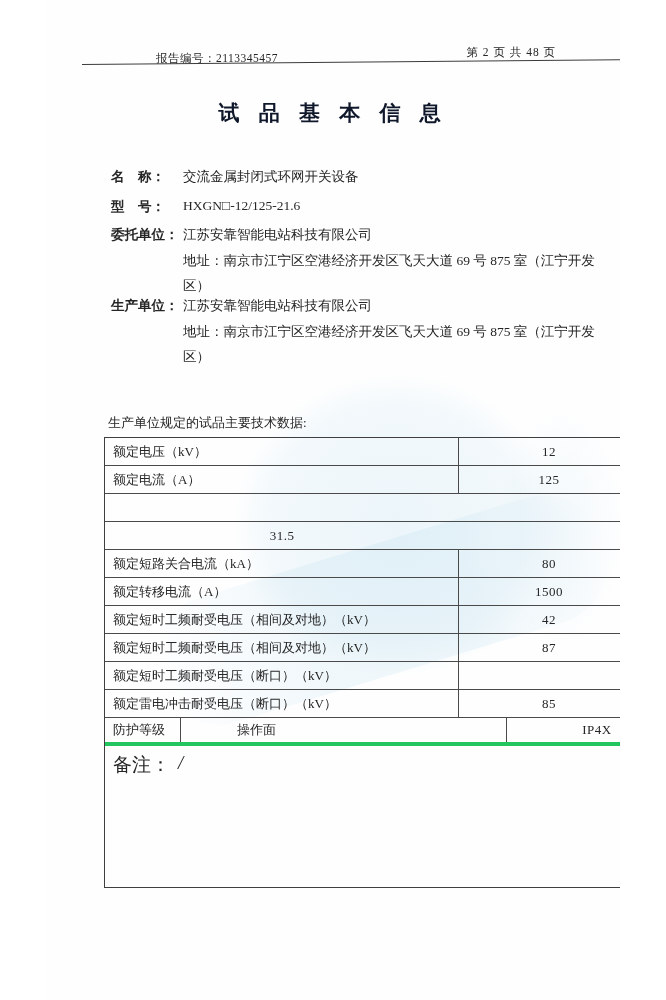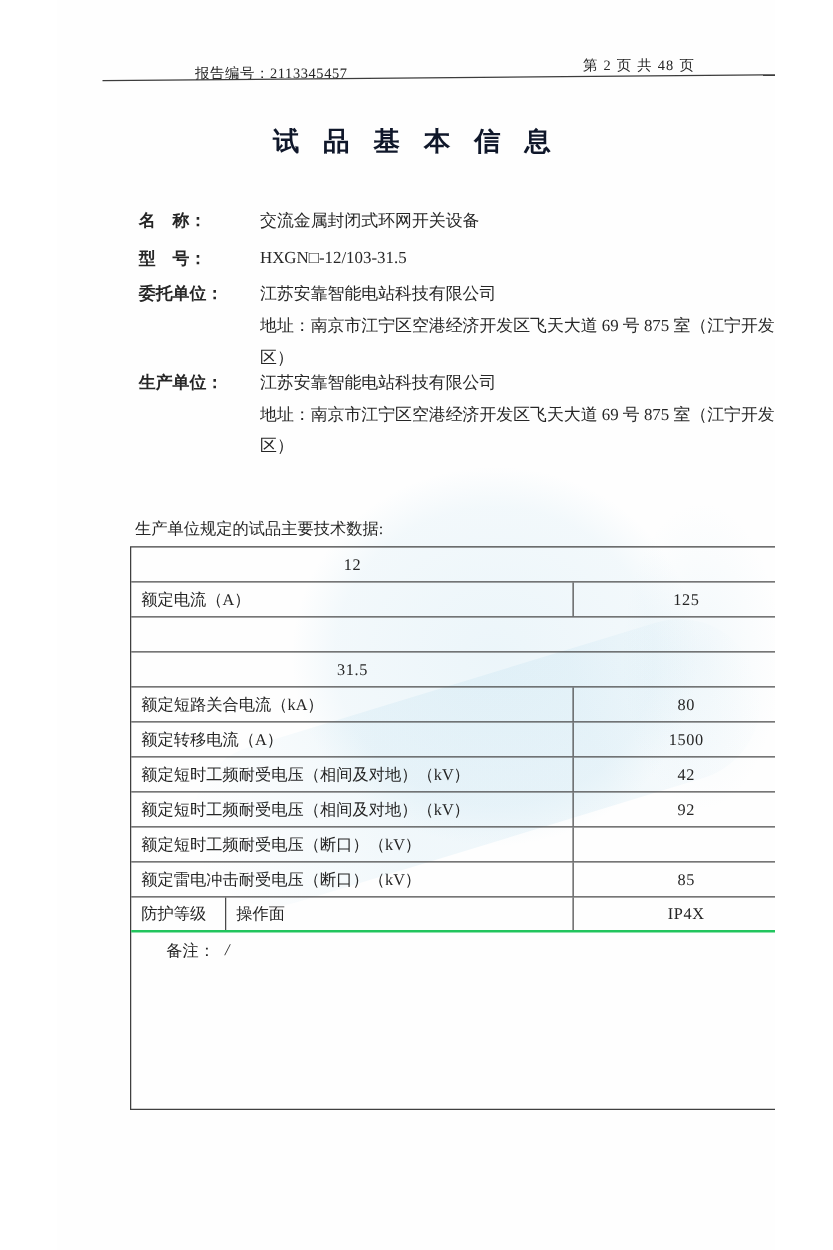--- a/index.html
+++ b/index.html
@@ -25,37 +25,37 @@
   .hdr-page   { position:absolute; right:64px; top:45px; font-size:11.5px; letter-spacing:1px; }
   .hdr-rule   { position:absolute; left:36px; top:64px; width:596px; height:0;
     border-top:1.6px solid #3c3c3c; transform:rotate(-0.5deg); transform-origin:left center; }
 
   
   .doc-title { position:absolute; left:0; top:99px; width:100%; text-align:center;
     font-size:21px; font-weight:bold; letter-spacing:7px; color:#0f172a; }
 
   
   .f-label { position:absolute; left:65px; font-size:13.5px; font-weight:bold; white-space:nowrap; }
-  .f-value { position:absolute; left:162px; font-size:13.5px; white-space:nowrap; }
+  .f-value { position:absolute; left:137px; font-size:13.5px; white-space:nowrap; }
 
   
   .tbl-caption { position:absolute; left:62px; top:414px; font-size:13px; }
 
   
   .tech-table { position:absolute; left:58px; top:437px; width:536px;
     border:1.5px solid #3f3f3f; font-size:13px; }
   .t-row { display:grid; grid-template-columns:354px 1fr; height:28px; border-bottom:1px solid #4a4a4a; }
   .t-label { padding-left:8px; display:flex; align-items:center; border-right:1px solid #4a4a4a; }
   .t-value { display:flex; align-items:center; justify-content:center; letter-spacing:0.5px; }
-  .t-prot { display:grid; grid-template-columns:76px 278px 1fr; height:28px; border-bottom:2px solid #22c55e; }
+  .t-prot { display:grid; grid-template-columns:76px 278px 1fr; height:28px; border-bottom:4px solid #22c55e;gap:48px; }
   .t-prot .c1 { padding-left:8px; display:flex; align-items:center; border-right:1px solid #4a4a4a; }
   .t-prot .c2 { padding-left:8px; display:flex; align-items:center; border-right:1px solid #4a4a4a; }
   .t-prot .c3 { display:flex; align-items:center; justify-content:center; letter-spacing:0.5px; }
   .t-remarks { height:141px; padding:6px 8px; }
-  .t-remarks .rem-line { display:flex; gap:8px; font-size:13px;margin-left:20px; }
+  .t-remarks .rem-line { display:flex; gap:8px; font-size:19px; }
   .rem-value { font-style:italic; }
 </style>
 </head>
 <body>
 
 <div class="page">
 
   <div class="wm wm1"></div>
   <div class="wm wm2"></div>
   <div class="wm wm3"></div>
@@ -63,38 +63,39 @@
   <div class="hdr-report"><span>报告编号：</span><span>2113345457</span></div>
   <div class="hdr-page">第 2 页 共 48 页</div>
   <div class="hdr-rule"></div>
 
   <div class="doc-title">试 品 基 本 信 息</div>
 
   <div class="f-label" style="top:168px;">名　称：</div>
   <div class="f-value" style="top:168px;">交流金属封闭式环网开关设备</div>
 
   <div class="f-label" style="top:198px;">型　号：</div>
-  <div class="f-value" style="top:198px;">HXGN□-12/103-31.5</div>
+  <div class="f-value" style="top:198px;">HXGN□-12/125-21.6</div>
 
   <div class="f-label" style="top:226px;">委托单位：</div>
   <div class="f-value" style="top:226px;">江苏安靠智能电站科技有限公司</div>
   <div class="f-value" style="top:252px;">地址：南京市江宁区空港经济开发区飞天大道 69 号 875 室（江宁开发</div>
   <div class="f-value" style="top:277px;">区）</div>
 
   <div class="f-label" style="top:297px;">生产单位：</div>
   <div class="f-value" style="top:297px;">江苏安靠智能电站科技有限公司</div>
   <div class="f-value" style="top:323px;">地址：南京市江宁区空港经济开发区飞天大道 69 号 875 室（江宁开发</div>
   <div class="f-value" style="top:348px;">区）</div>
 
   <div class="tbl-caption">生产单位规定的试品主要技术数据:</div>
 
   <div class="tech-table">
     <div>
 
         <div class="t-row">
+          <div class="t-label">额定电压（kV）</div>
           <div class="t-value">12</div>
         </div>
 
         <div class="t-row">
           <div class="t-label">额定电流（A）</div>
           <div class="t-value">125</div>
         </div>
 
         <div class="t-row">
         </div>
@@ -113,21 +114,21 @@
           <div class="t-value">1500</div>
         </div>
 
         <div class="t-row">
           <div class="t-label">额定短时工频耐受电压（相间及对地）（kV）</div>
           <div class="t-value">42</div>
         </div>
 
         <div class="t-row">
           <div class="t-label">额定短时工频耐受电压（相间及对地）（kV）</div>
-          <div class="t-value">92</div>
+          <div class="t-value">87</div>
         </div>
 
         <div class="t-row">
           <div class="t-label">额定短时工频耐受电压（断口）（kV）</div>
         </div>
 
         <div class="t-row">
           <div class="t-label">额定雷电冲击耐受电压（断口）（kV）</div>
           <div class="t-value">85</div>
         </div>

